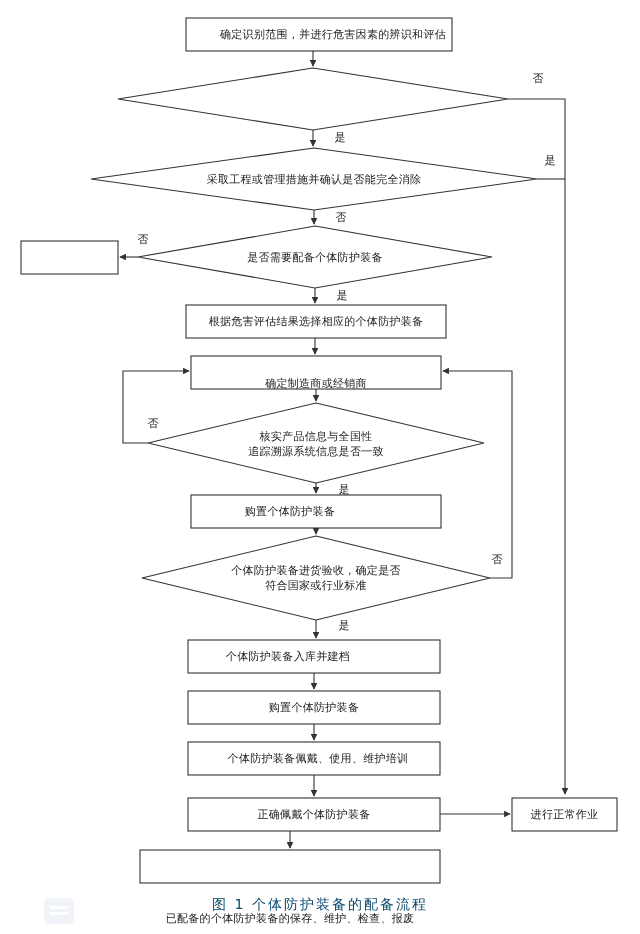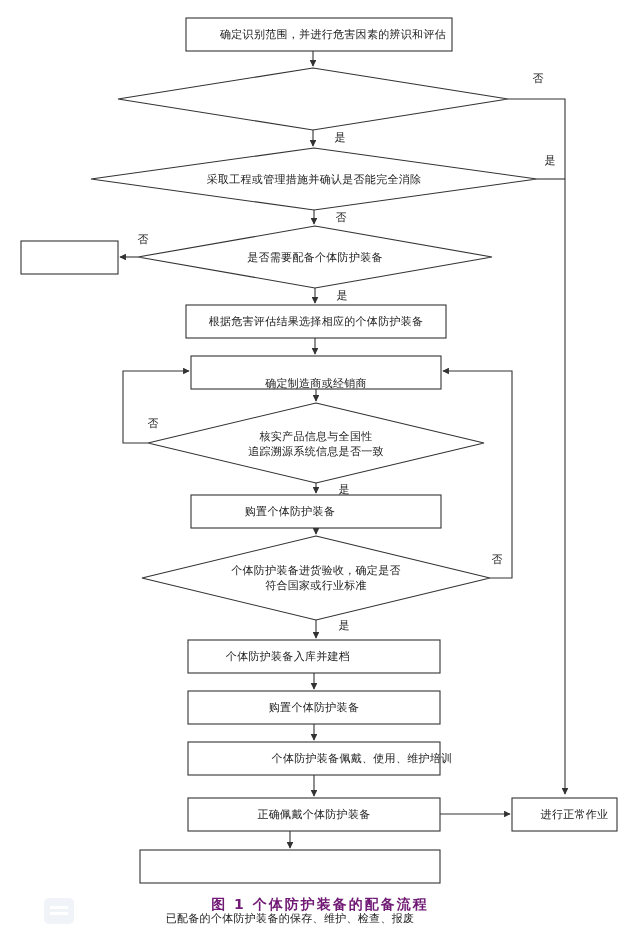--- a/index.html
+++ b/index.html
@@ -44,23 +44,23 @@
     line-height: 12px;
     text-align: center;
   }
   .caption {
     position: absolute;
     left: 0;
     top: 896px;
     width: 640px;
     text-align: center;
     font-size: 14px;
-    font-weight: bold;
+    font-weight: normal;
     letter-spacing: 2px;
-    color: #701a75;
+    color: #0c4a6e;
   }
   .watermark {
     position: absolute;
     left: 44px;
     top: 898px;
     width: 30px;
     height: 26px;
     border-radius: 5px;
     background: #eef1f6;
     opacity: 0.85;
@@ -165,25 +165,25 @@
 
   <div class="node-text" style="left:191px;top:495px;width:198px;height:33px;">购置个体防护装备</div>
 
   <div class="node-text" style="left:176px;top:562px;width:280px;height:32px;">个体防护装备进货验收，确定是否
 符合国家或行业标准</div>
 
   <div class="node-text" style="left:188px;top:640px;width:200px;height:33px;">个体防护装备入库并建档</div>
 
   <div class="node-text" style="left:188px;top:691px;width:252px;height:33px;">购置个体防护装备</div>
 
-  <div class="node-text" style="left:188px;top:742px;width:260px;height:33px;padding-left:44px;">个体防护装备佩戴、使用、维护培训</div>
+  <div class="node-text" style="left:188px;top:742px;width:260px;height:33px;">个体防护装备佩戴、使用、维护培训</div>
 
   <div class="node-text" style="left:188px;top:798px;width:252px;height:33px;">正确佩戴个体防护装备</div>
 
-  <div class="node-text" style="left:512px;top:798px;width:105px;height:33px;padding-left:10px;">进行正常作业</div>
+  <div class="node-text" style="left:512px;top:798px;width:105px;height:33px;">进行正常作业</div>
 
   <div class="node-text" style="left:140px;top:900px;width:300px;height:36px;">已配备的个体防护装备的保存、维护、检查、报废</div>
 
   <div class="edge-label" style="left:528px;top:73px;width:20px;">否</div>
 
   <div class="edge-label" style="left:330px;top:132px;width:20px;">是</div>
 
   <div class="edge-label" style="left:540px;top:155px;width:20px;">是</div>
 
   <div class="edge-label" style="left:331px;top:212px;width:20px;">否</div>

